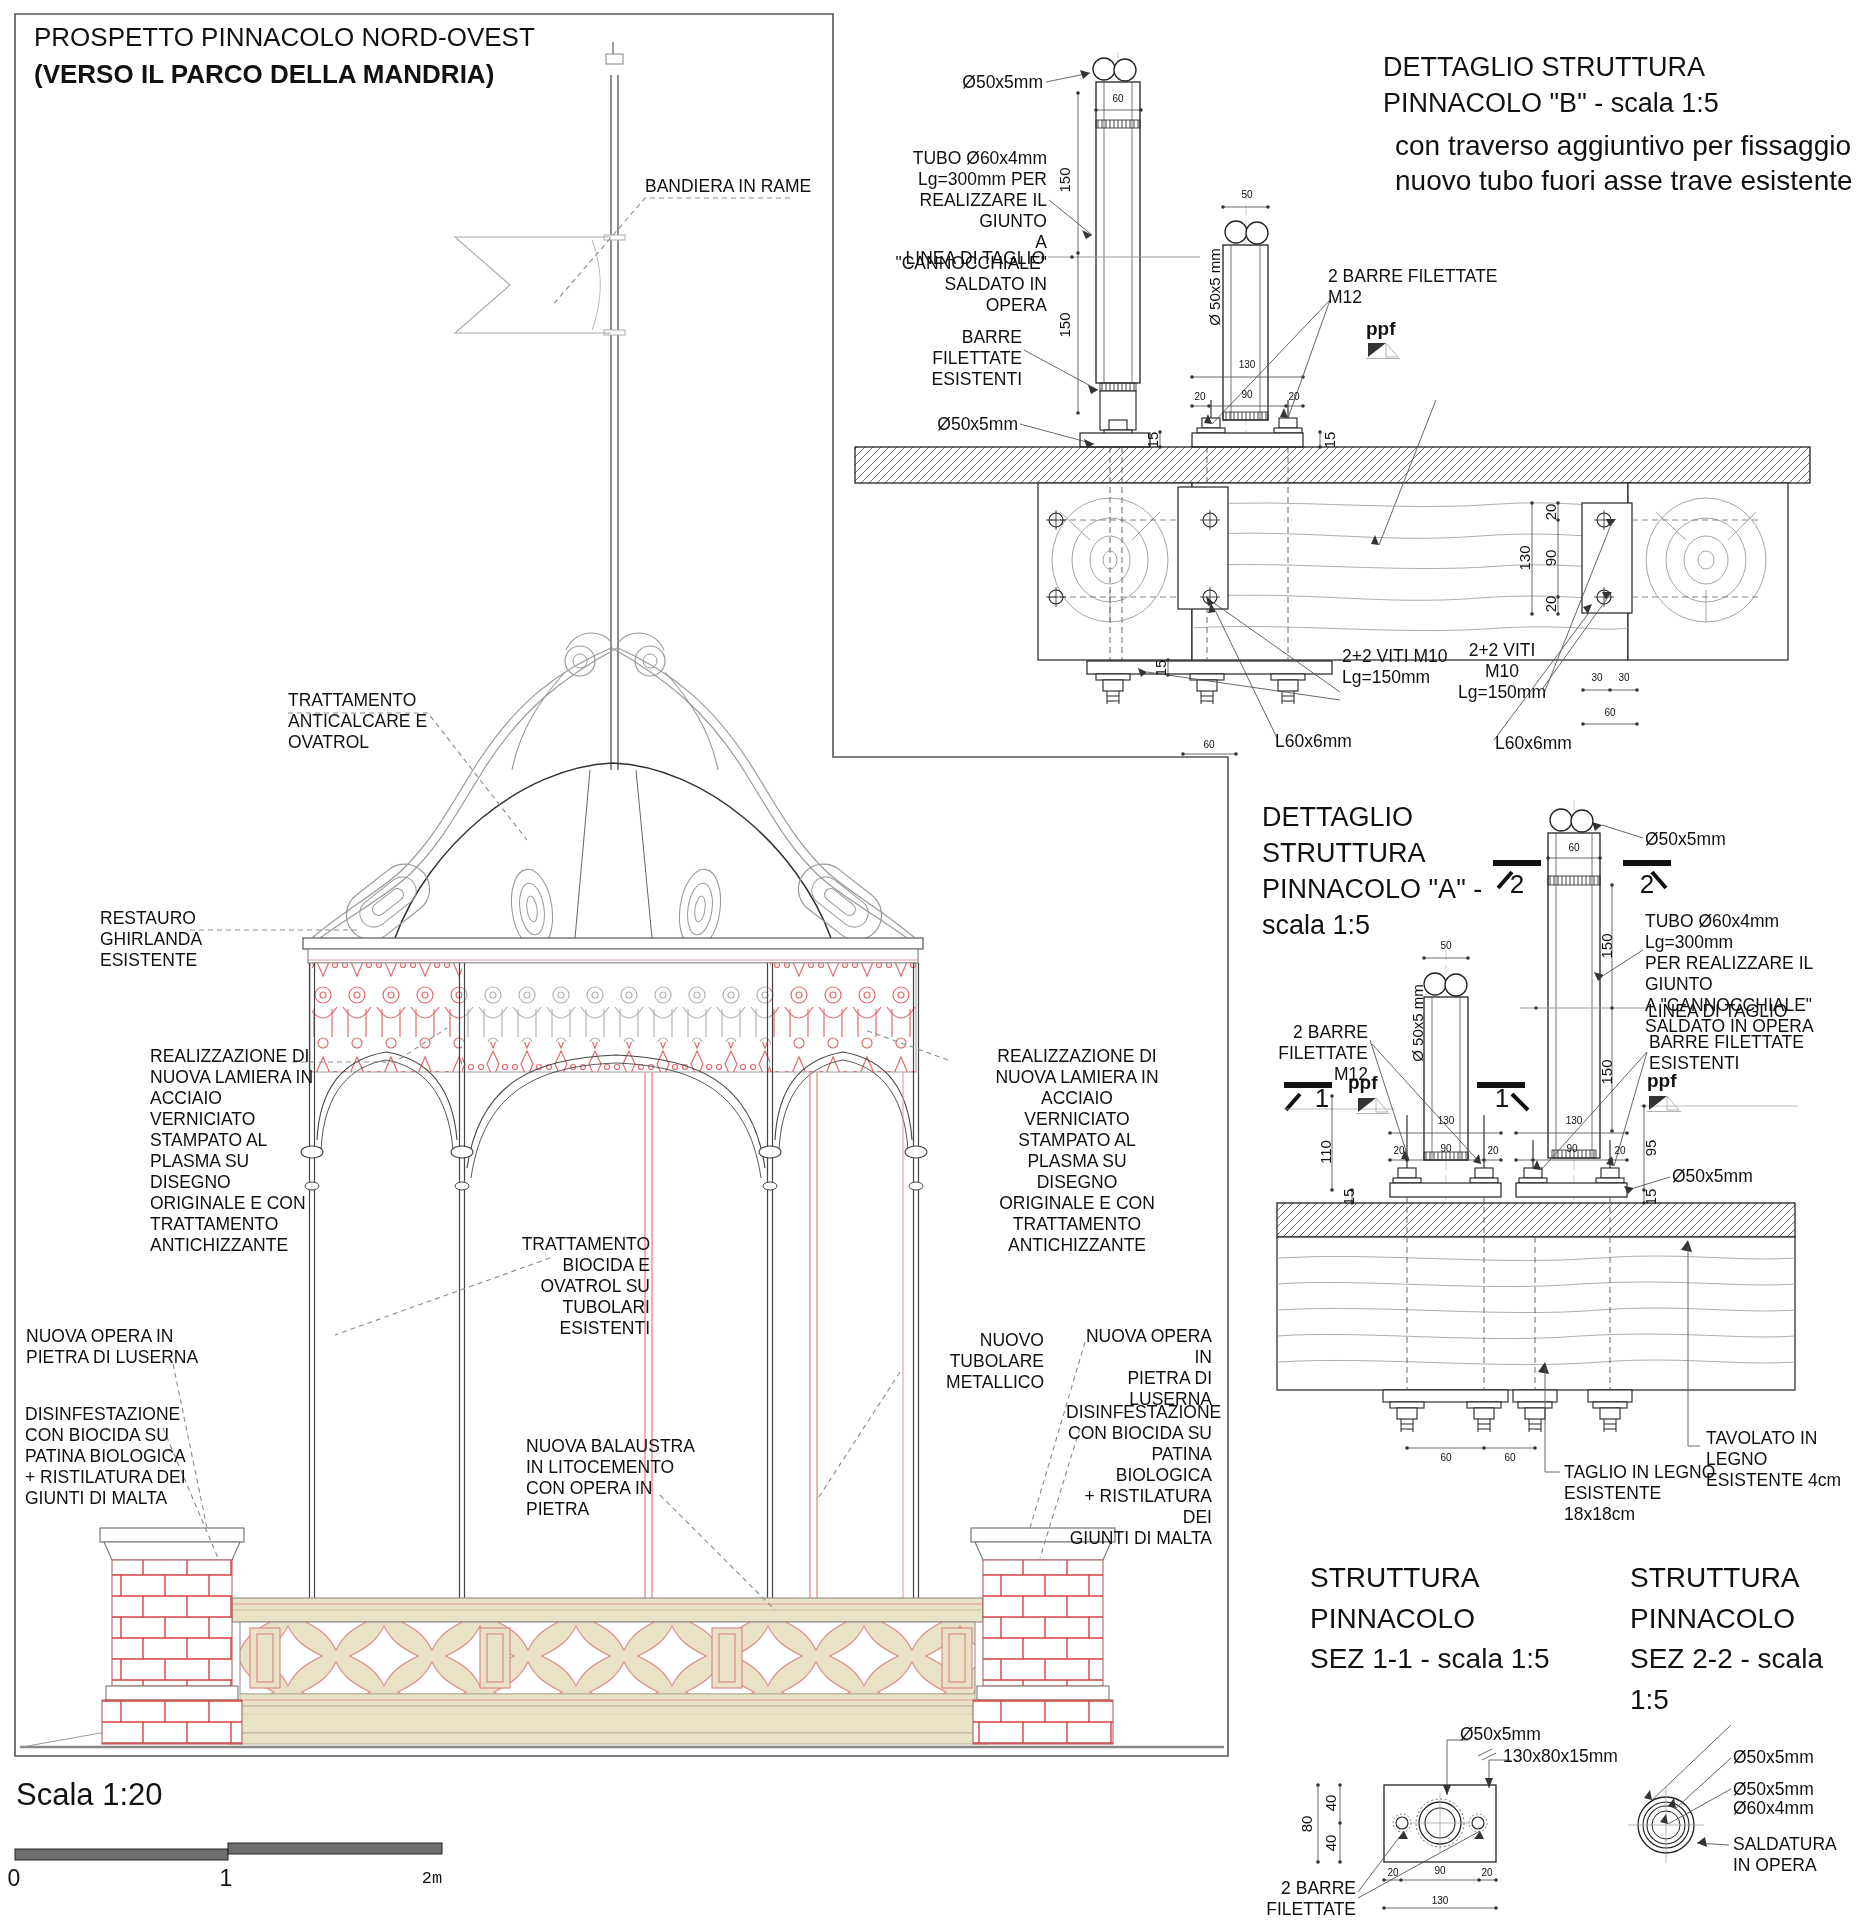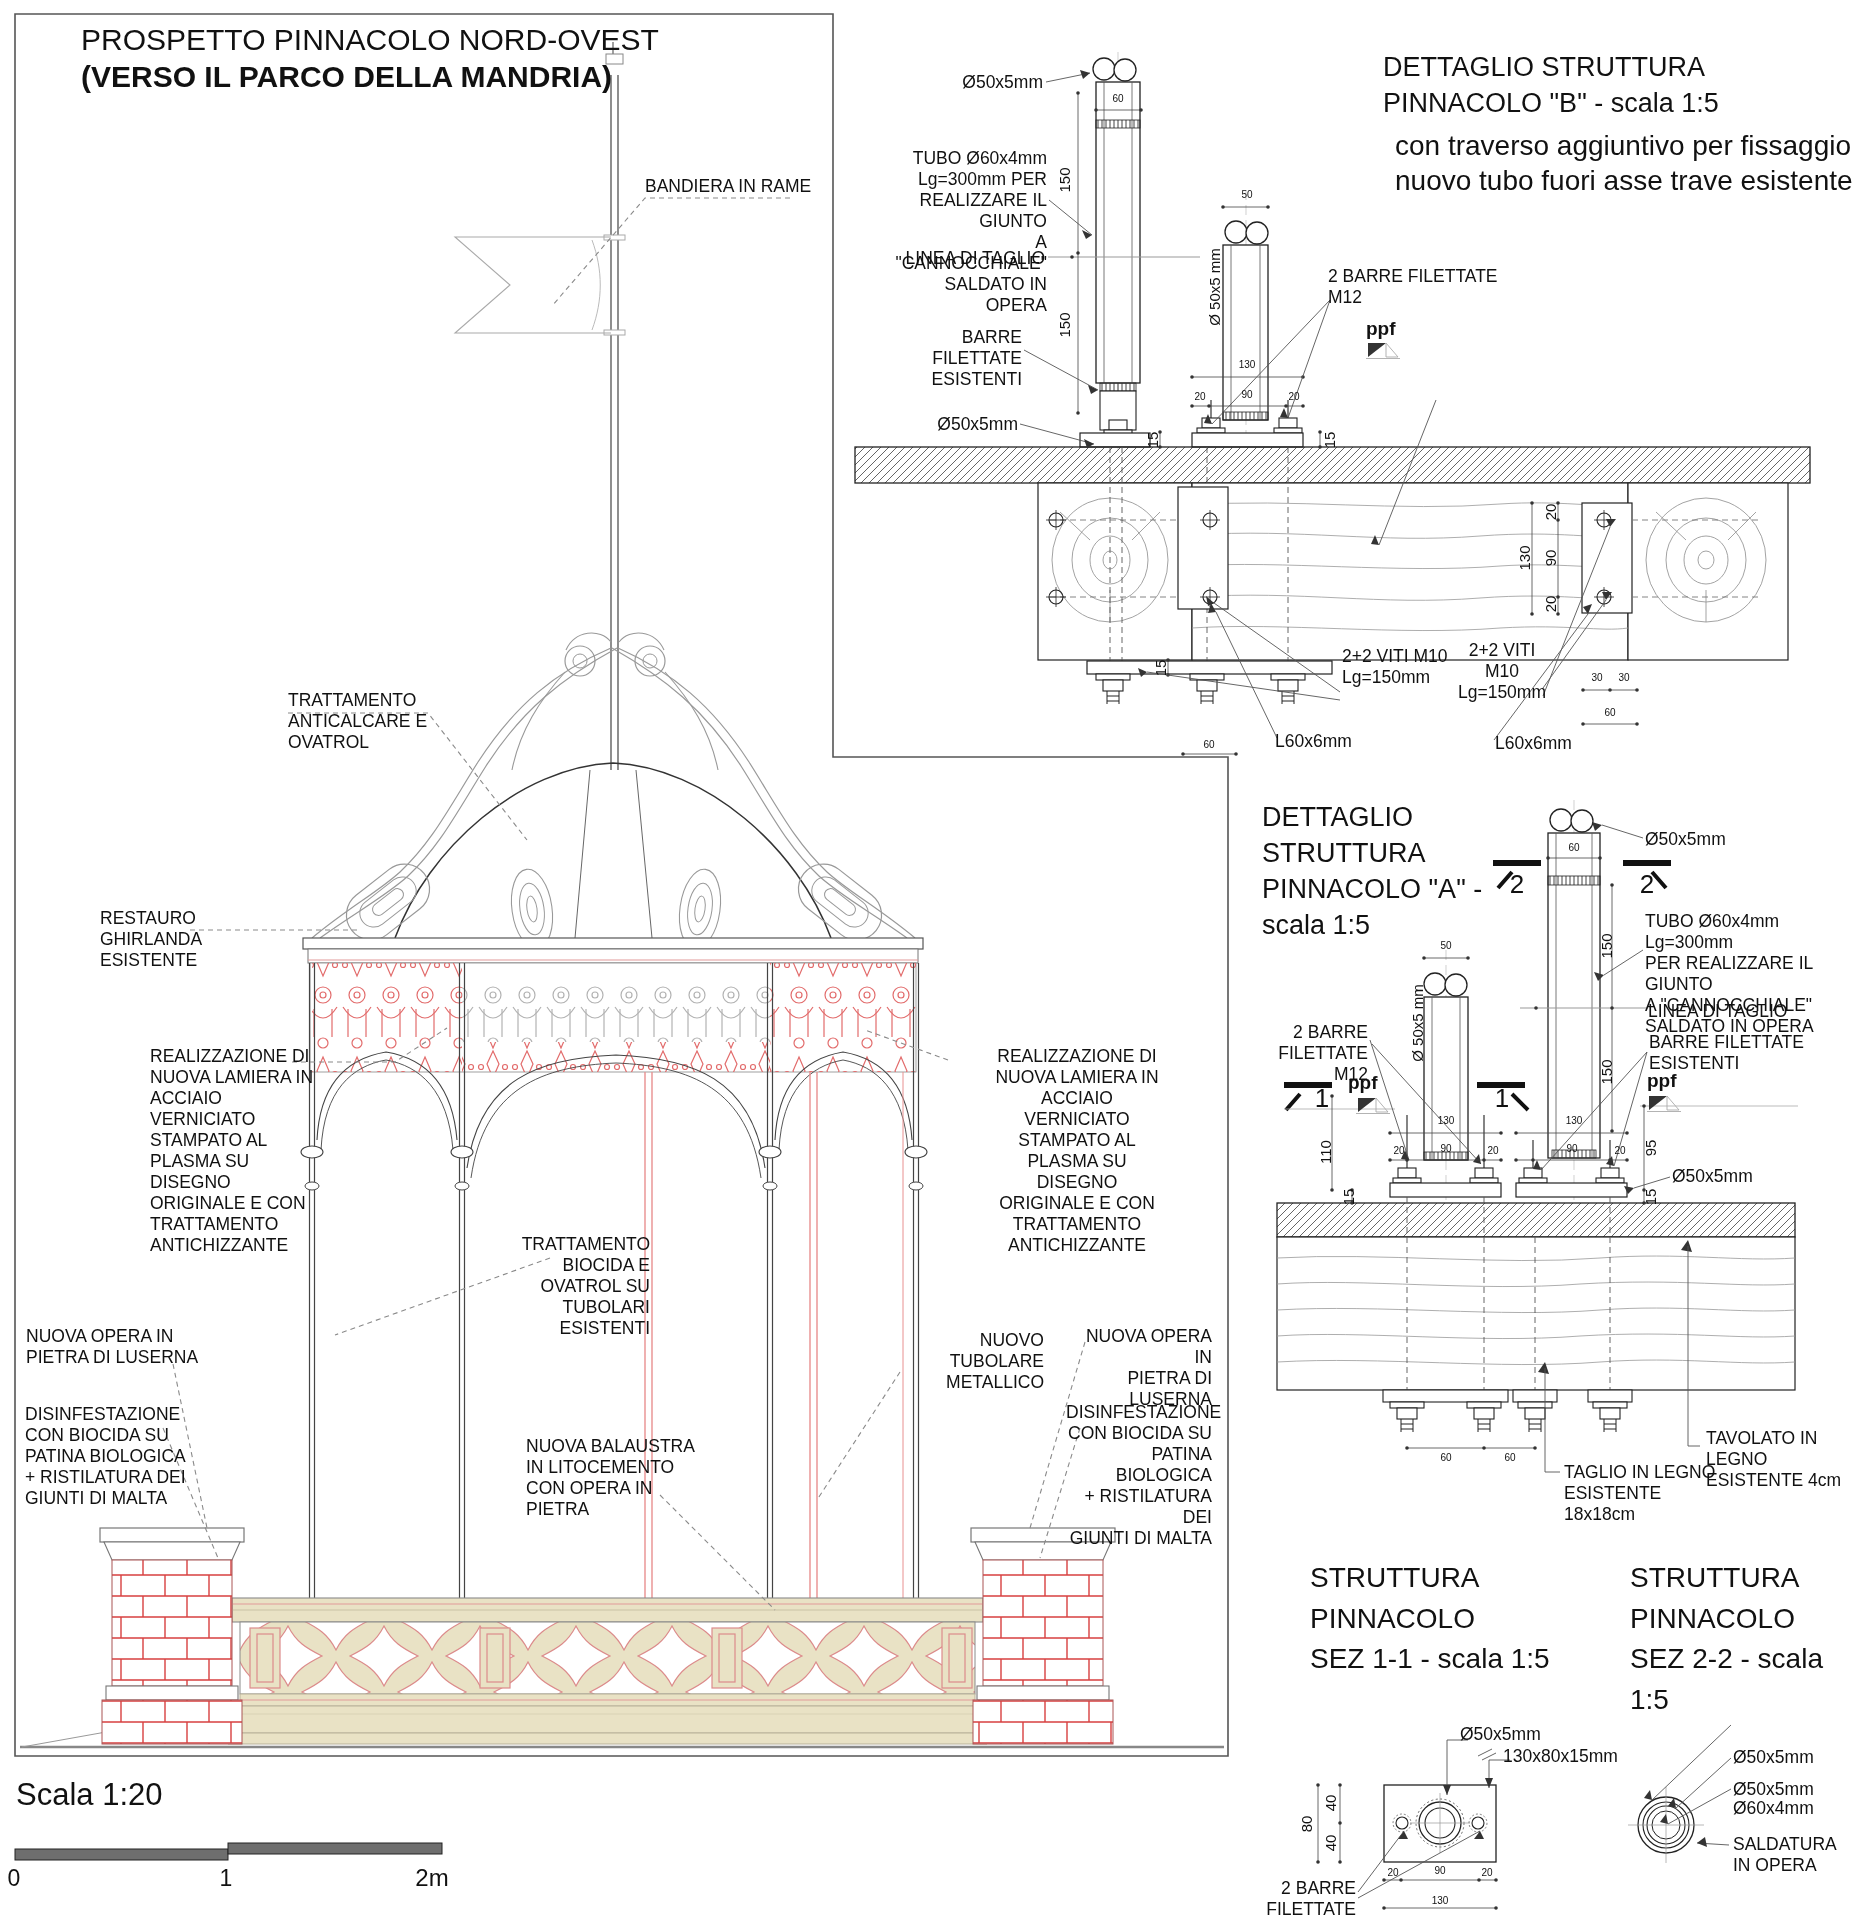--- a/index.html
+++ b/index.html
@@ -6,21 +6,21 @@
   .page{position:relative;width:1856px;height:1920px;background:#fff;
         font-family:"Liberation Sans",sans-serif;color:#111;overflow:hidden;}
   svg{position:absolute;left:0;top:0;}
   .lbl{position:absolute;font-size:17.5px;line-height:1.2;white-space:pre-line;}
   .r{text-align:right;}
   .c{text-align:center;}
   .dim{position:absolute;font-size:10px;white-space:nowrap;
        transform:translate(-50%,-50%);}
   .dimv{position:absolute;font-size:15px;white-space:nowrap;
        transform:translate(-50%,-50%) rotate(-90deg);}
-  .t1{font-size:30px;line-height:1.22;white-space:pre-line;margin-left:47px;}
+  .t1{font-size:26px;line-height:1.22;white-space:pre-line;}
   .b{font-weight:bold;}
   .t2{font-size:27px;line-height:1.33;white-space:pre-line;}
   .t3{font-size:28px;line-height:1.26;white-space:pre-line;margin-left:12px;}
   .t4{font-size:28px;line-height:1.45;white-space:pre-line;}
   .ppf{font-size:19px;font-weight:bold;}
   .secnum{position:absolute;font-size:26px;transform:translate(-50%,-50%);}
   .scl{font-size:31px;}
 </style>
 </head>
 <body>
@@ -763,15 +763,15 @@
 FILETTATE M12</div>
 <div class="lbl" style="left:1733px;top:1798px;">Ø60x4mm</div>
 <div class="lbl" style="left:1733px;top:1747px;">Ø50x5mm</div>
 <div class="lbl" style="left:1733px;top:1779px;">Ø50x5mm</div>
 <div class="lbl" style="left:1733px;top:1834px;">SALDATURA
 IN OPERA</div>
 
 <div class="lbl scl" style="left:16px;top:1776px;">Scala 1:20</div>
 <div class="dim" style="left:14px;top:1878px;font-size:23px;">0</div>
 <div class="dim" style="left:226px;top:1878px;font-size:23px;">1</div>
-<div class="dim" style="left:432px;top:1878px;font-size:24px;">2m</div>
+<div class="dim" style="left:432px;top:1878px;font-size:17px;font-family:Liberation Mono, monospace;">2m</div>
 
 </div>
 
 </body></html>

